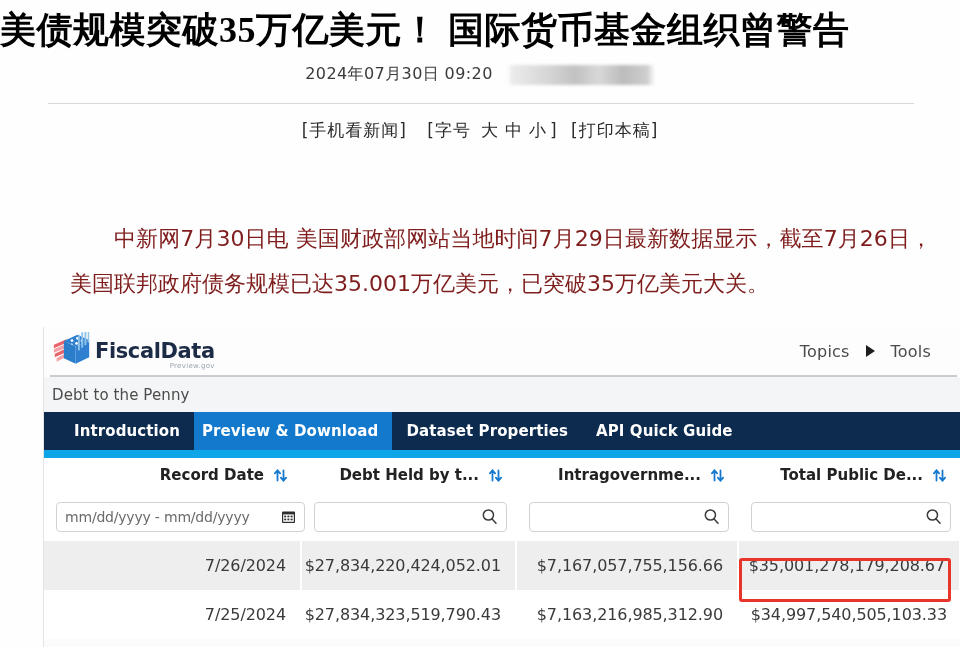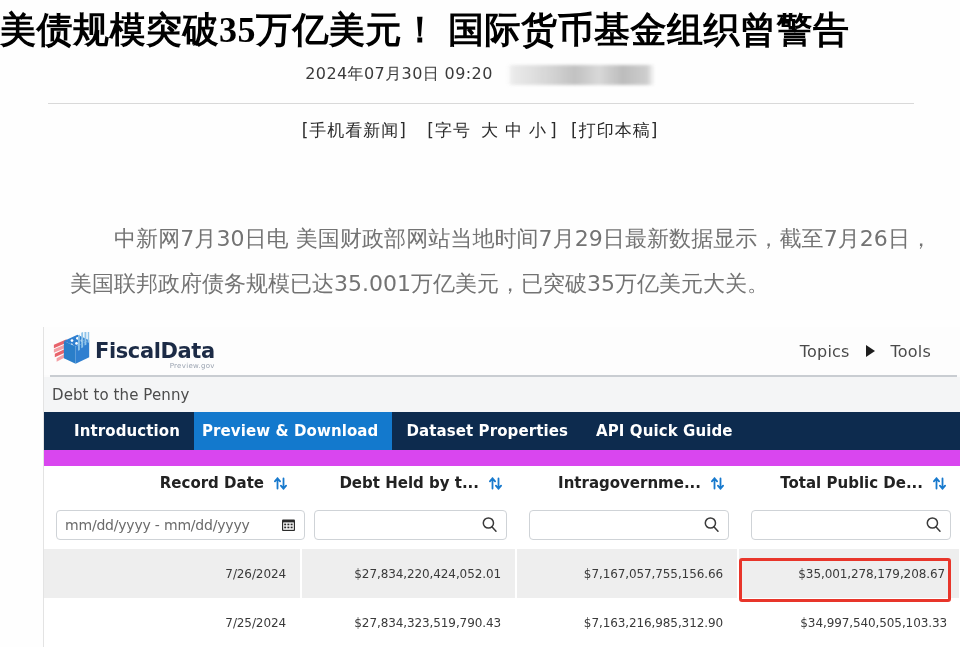--- a/index.html
+++ b/index.html
@@ -94,21 +94,21 @@
 
   
   .body-copy {
     position: absolute;
     left: 70px;
     top: 216px;
     width: 862px;
     font-family: "DejaVu Sans", sans-serif;
     font-size: 22px;
     line-height: 45px;
-    color: #737373;
+    color: #7f1d1d;
     text-indent: 44px;
     letter-spacing: 0px;
     text-align: justify;
   }
 
   
   #shot {
     position: absolute;
     left: 43px;
     top: 327px;
@@ -202,22 +202,22 @@
     font-size: 15px;
     font-weight: 700;
     color: #ffffff;
     letter-spacing: .1px;
     white-space: nowrap;
   }
   .tab.active { background: #1379cd; padding-left: 8px; }
 
   
   .tbl {
-    background: #d946ef;
-    padding-top: 16px;
+    background: #0ea5e9;
+    padding-top: 8px;
   }
   .tbl-row { display: flex; }
   .col { box-sizing: border-box; }
   .c0 { width: 258px; }
   .c1 { width: 215px; }
   .c2 { width: 222px; }
   .c3 { width: 222px; }
 
   .hdr-row { height: 34px; align-items: center; background: #ffffff; }
   .hdr-cell {
@@ -267,21 +267,21 @@
   .data-row { height: 49px; }
   .data-row.alt .cell { background: #eeeeee; }
   .cell {
     height: 49px;
     display: flex;
     align-items: center;
     justify-content: flex-end;
     padding-right: 14px;
     box-sizing: border-box;
     font-family: "DejaVu Sans", sans-serif;
-    font-size: 12px;
+    font-size: 16px;
     color: #3a3a3a;
     white-space: nowrap;
     background: #ffffff;
     border-right: 2px solid #ffffff;
     letter-spacing: -.1px;
   }
   .data-row.alt .cell { border-right: 2px solid #ffffff; }
   .cell.last { border-right: none; }
   .highlight-box {
     position: absolute;

